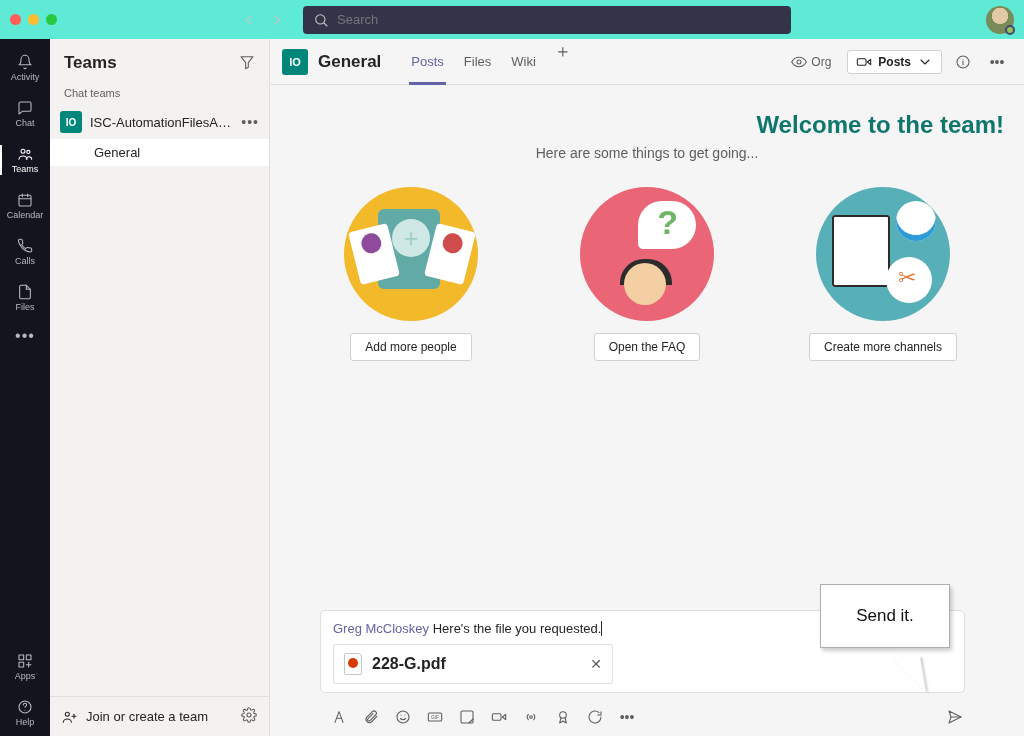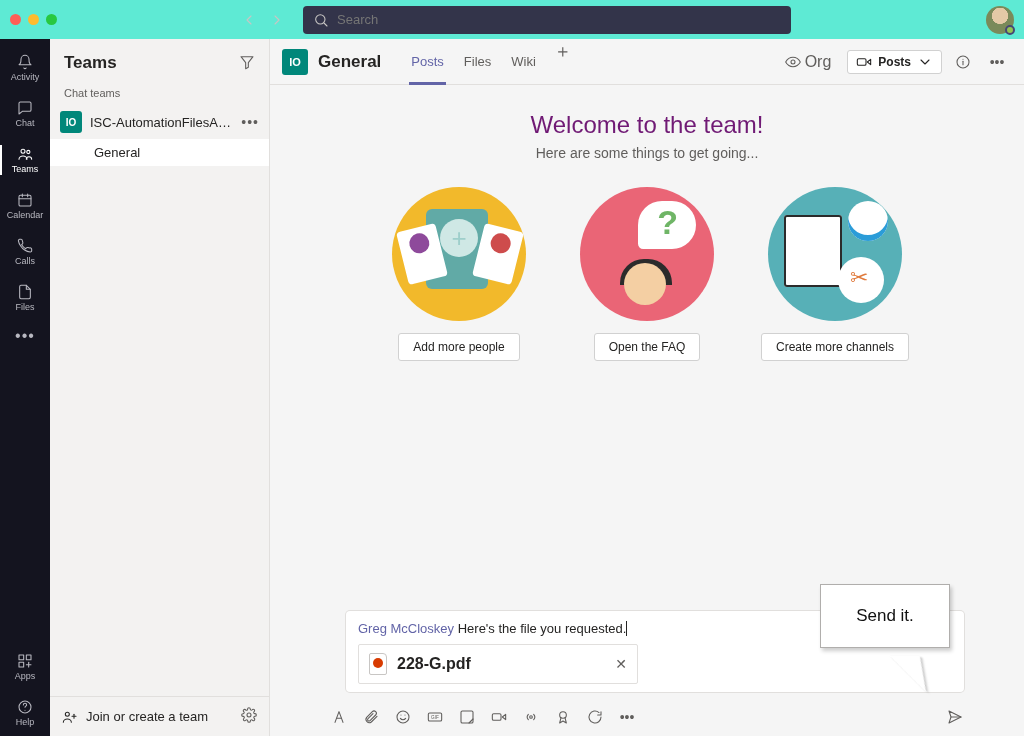--- a/index.html
+++ b/index.html
@@ -100,30 +100,30 @@
   }
   .ch-icon{width:26px;height:26px;border-radius:3px;background:#00877a;color:#fff;
     display:flex;align-items:center;justify-content:center;font-size:11px;font-weight:600}
   .ch-title{font-size:17px;font-weight:700;color:#252423}
   .tabs{display:flex;gap:4px;margin-left:12px}
   .tab{padding:0 8px;height:46px;display:flex;align-items:center;font-size:13px;color:#605e5c;cursor:pointer;position:relative}
   .tab.active{color:#6264a7}
   .tab.active::after{content:"";position:absolute;left:6px;right:6px;bottom:0;height:3px;background:#6264a7}
   .tab-add{color:#605e5c;font-size:18px;padding:0 6px;cursor:pointer}
   .header-right{margin-left:auto;display:flex;align-items:center;gap:8px}
-  .org-chip{display:flex;align-items:center;gap:4px;font-size:16px;color:#605e5c;
+  .org-chip{display:flex;align-items:center;gap:4px;font-size:12px;color:#605e5c;
     padding:2px 8px;border-radius:3px;cursor:pointer}
   .meet-btn{background:#fff;border:1px solid #d1d1d1;border-radius:3px;
     padding:3px 8px;display:flex;align-items:center;gap:6px;font-size:12px;font-weight:600;cursor:pointer}
   .icon-btn{width:26px;height:26px;display:flex;align-items:center;justify-content:center;color:#605e5c;cursor:pointer}
   
   .welcome{ flex:1; overflow:auto; padding:26px 20px 0 20px; }
-  .welcome h1{font-size:24px;font-weight:400;text-align:center;color:#701a75;margin-bottom:6px}
+  .welcome h1{font-size:24px;font-weight:700;text-align:right;color:#0f766e;margin-bottom:6px}
   .welcome p{font-size:14px;text-align:center;color:#605e5c}
-  .cards{ display:flex; justify-content:center; gap:28px; margin-top:26px; }
+  .cards{ display:flex; justify-content:center; gap:76px; margin-top:26px; }
   .card{ width:160px; display:flex; flex-direction:column; align-items:center; gap:12px;}
   .circle{width:134px;height:134px;border-radius:50%;position:relative;overflow:hidden}
   .card button{
     background:#fff;border:1px solid #d1d1d1;border-radius:3px;
     padding:6px 14px;font-size:12px;color:#252423;cursor:pointer;
   }
   
   .c1{background:#f2b92b}
   .c1::before{content:"";position:absolute;left:34px;top:22px;width:62px;height:80px;background:#61aaa6;border-radius:6px}
   .c1::after{content:"+";position:absolute;left:48px;top:32px;width:38px;height:38px;border-radius:50%;
@@ -146,21 +146,21 @@
   .c3{background:#ea6576}
   .c3::before{content:"";position:absolute;right:18px;top:14px;width:58px;height:48px;background:#fff;border-radius:28px 28px 28px 6px}
   .c3::after{content:"?";position:absolute;right:36px;top:16px;font-size:34px;font-weight:700;color:#6fb566}
   .c3 .guy{position:absolute;left:26px;bottom:0;width:80px;height:58px;}
   .c3 .guy .head{position:absolute;left:18px;top:0;width:42px;height:42px;border-radius:50%;
     background:#f4cfa3}
   .c3 .guy .hair{position:absolute;left:14px;top:-4px;width:52px;height:26px;border-radius:24px 24px 0 0;
     background:#2b2b2b}
   
   .compose-wrap{
-    position:absolute; left:76px; right:60px; bottom:44px;
+    position:absolute; left:51px; right:60px; bottom:44px;
     background:#fff; border-radius:4px; box-shadow:0 0 0 1px #e1dfdd;
     padding:10px 12px 8px 12px;
   }
   .compose-top{font-size:13px;color:#252423;margin-bottom:8px}
   .mention{color:#6264a7;cursor:pointer}
   .cursor{border-right:1px solid #252423;animation:blink 1s step-end infinite}
   @keyframes blink{50%{border-color:transparent}}
   .attachment{
     display:inline-flex;align-items:center;gap:10px;
     border:1px solid #e1dfdd;border-radius:2px;padding:8px 40px 8px 10px;

